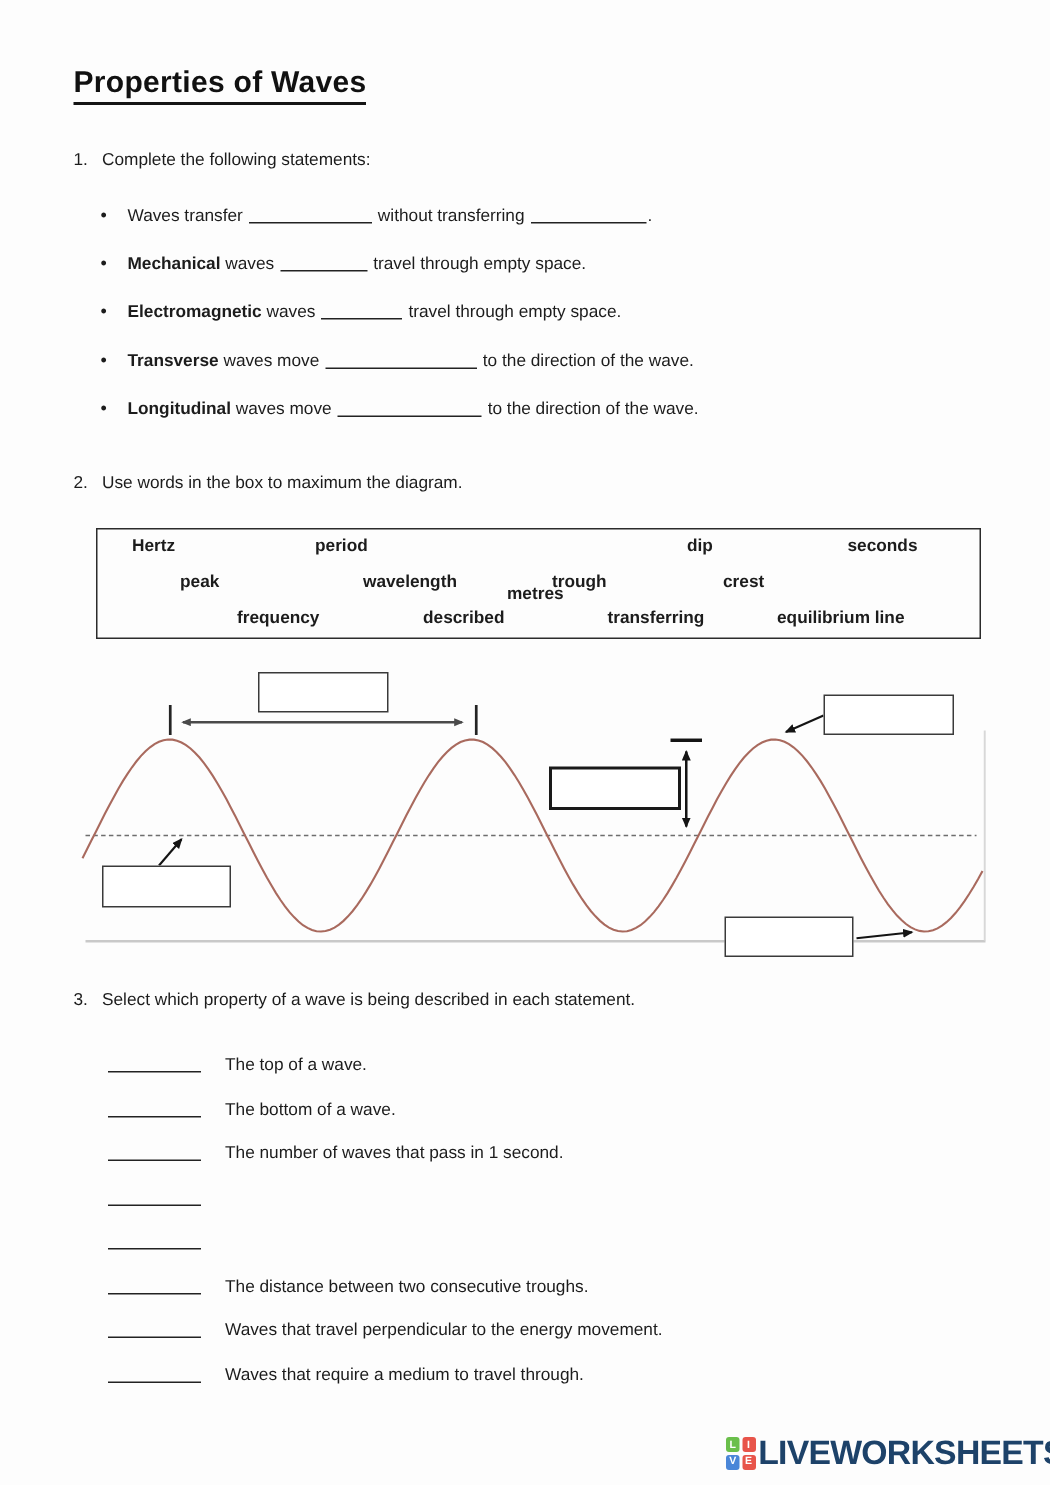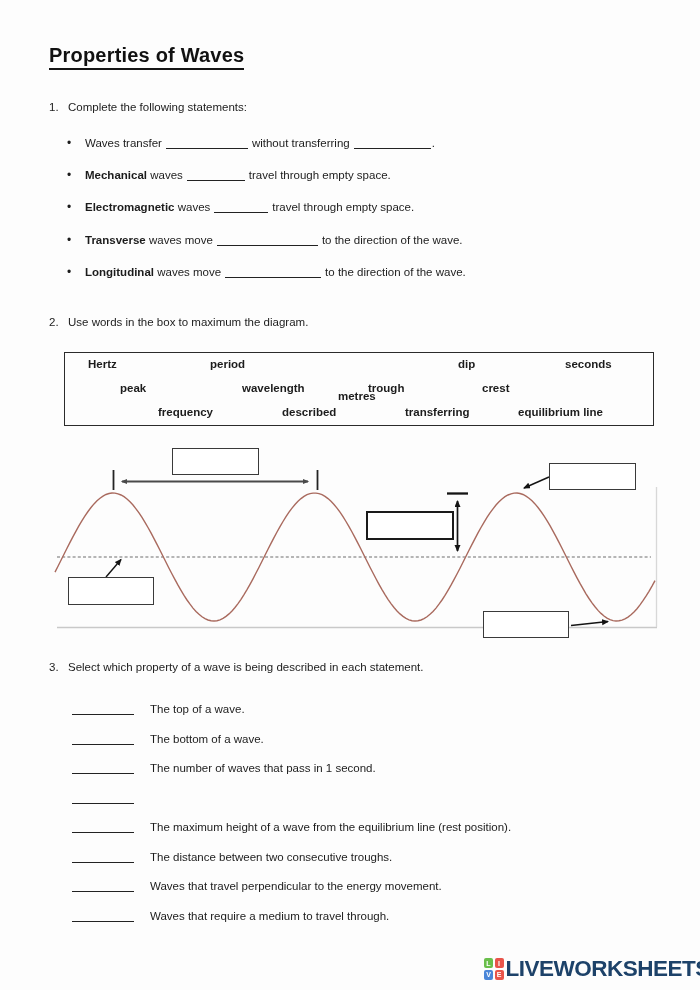--- a/index.html
+++ b/index.html
@@ -150,21 +150,21 @@
 
   <div class="qhead" id="q3h">
     <span class="qnum">3.</span><span>Select which property of a wave is being described in each statement.</span>
   </div>
 
   <div class="s3">
     <div class="s3row" id="s30"><span class="s3blank"></span><span>The top of a wave.</span></div>
     <div class="s3row" id="s31"><span class="s3blank"></span><span>The bottom of a wave.</span></div>
     <div class="s3row" id="s32"><span class="s3blank"></span><span>The number of waves that pass in 1 second.</span></div>
     <div class="s3row" id="s33"><span class="s3blank"></span></div>
-    <div class="s3row" id="s34"><span class="s3blank"></span><span>The maximum height of a wave from the equilibrium line (rest position).</span></div>
+    <div class="s3row" id="s34"><span class="s3blank"></span></div>
     <div class="s3row" id="s35"><span class="s3blank"></span><span>The distance between two consecutive troughs.</span></div>
     <div class="s3row" id="s36"><span class="s3blank"></span><span>Waves that travel perpendicular to the energy movement.</span></div>
     <div class="s3row" id="s37"><span class="s3blank"></span><span>Waves that require a medium to travel through.</span></div>
   </div>
 
   <div class="footer">
     <span class="lwicon">
       <span class="sq sq0">L</span>
       <span class="sq sq1">I</span>
       <span class="sq sq2">V</span>

